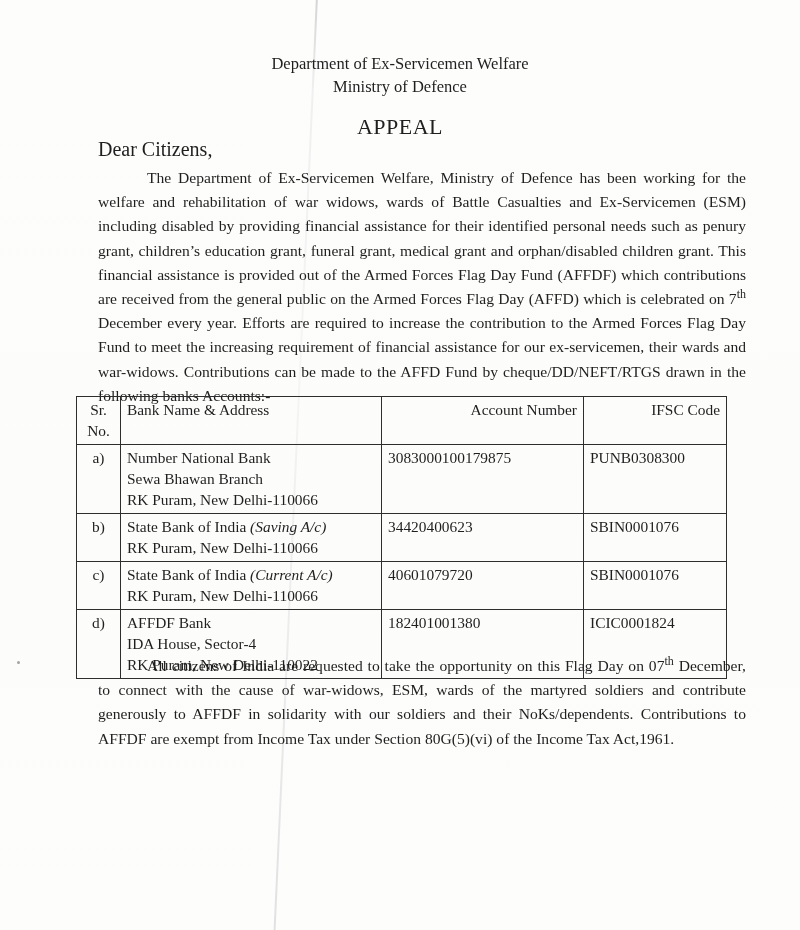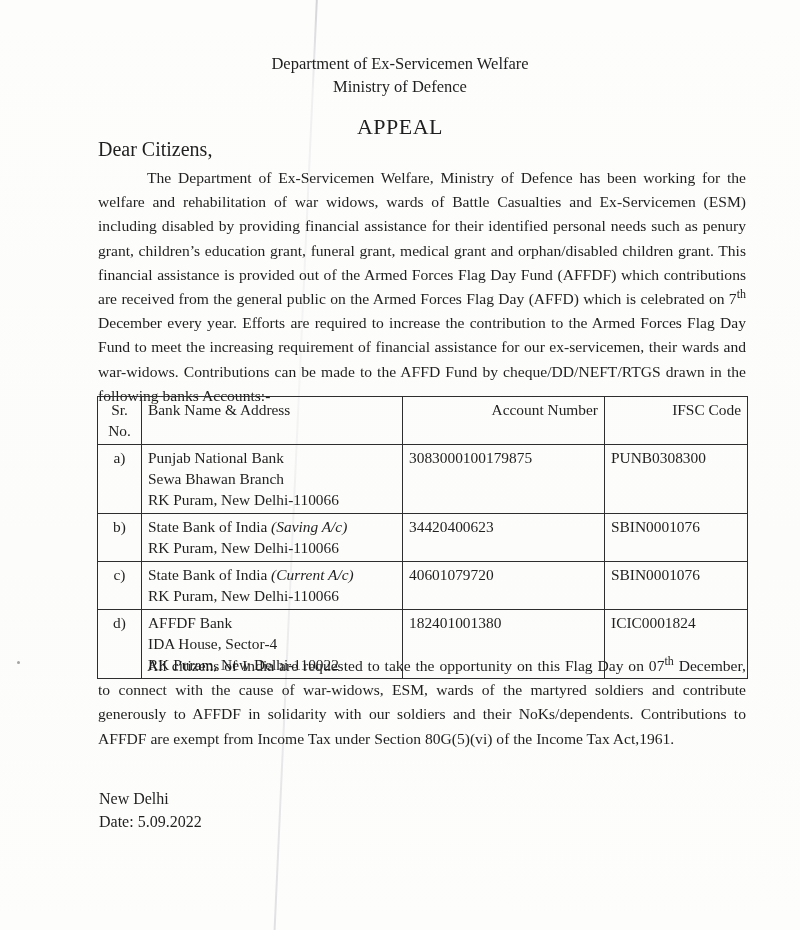--- a/index.html
+++ b/index.html
@@ -79,21 +79,21 @@
   .para-1 { top: 166px; }
   .para-2 { top: 654px; }
   sup.ord {
     font-size: 12px;
     line-height: 0;
     vertical-align: 6px;
   }
   table.bank-table {
     position: absolute;
     top: 396px;
-    left: 97px;
+    left: 76px;
     width: 650px;
     border-collapse: collapse;
     table-layout: fixed;
     font-size: 15.4px;
   }
   .bank-table col.c-sr   { width: 44px; }
   .bank-table col.c-bank { width: 261px; }
   .bank-table col.c-acct { width: 202px; }
   .bank-table col.c-ifsc { width: 143px; }
   .bank-table th, .bank-table td {
@@ -156,21 +156,21 @@
 No.</th>
         <th class="th-bank">Bank Name &amp; Address</th>
         <th class="th-acct">Account Number</th>
         <th class="th-ifsc">IFSC Code</th>
       </tr>
     </thead>
     <tbody>
       <tr class="row-a">
         <td class="td-sr">a)</td>
         <td class="td-bank">
-          <div>Punjab National Bank</div>
+          <div>Number National Bank</div>
           <div>Sewa Bhawan Branch</div>
           <div>RK Puram, New Delhi-110066</div>
         </td>
         <td class="td-acct">3083000100179875</td>
         <td class="td-ifsc">PUNB0308300</td>
       </tr>
       <tr class="row-b">
         <td class="td-sr">b)</td>
         <td class="td-bank">
           <div><span>State Bank of India </span><span class="acct-type">(Saving A/c)</span></div>
@@ -196,18 +196,14 @@
           <div>RK Puram, New Delhi-110022</div>
         </td>
         <td class="td-acct">182401001380</td>
         <td class="td-ifsc">ICIC0001824</td>
       </tr>
     </tbody>
   </table>
 
   <div class="body-para para-2"><span>All citizens of India are requested to take the opportunity on this Flag Day on 07</span><sup class="ord">th</sup><span> December, to connect with the cause of war-widows, ESM, wards of the martyred soldiers and contribute generously to AFFDF in solidarity with our soldiers and their NoKs/dependents. Contributions to AFFDF are exempt from Income Tax under Section 80G(5)(vi) of the Income Tax Act,1961.</span></div>
 
-  <div class="footer-block">
-    <div>New Delhi</div>
-    <div>Date: 5.09.2022</div>
-  </div>
 
 </div>
 
 </body></html>

